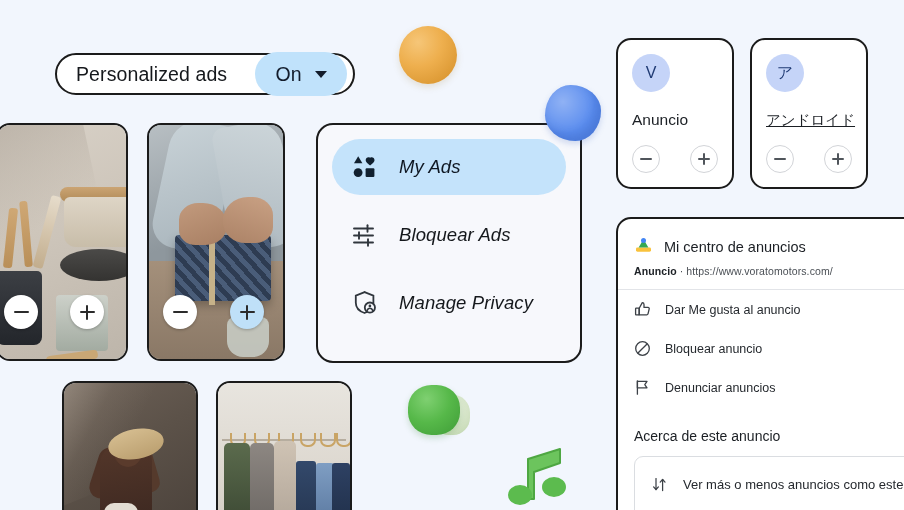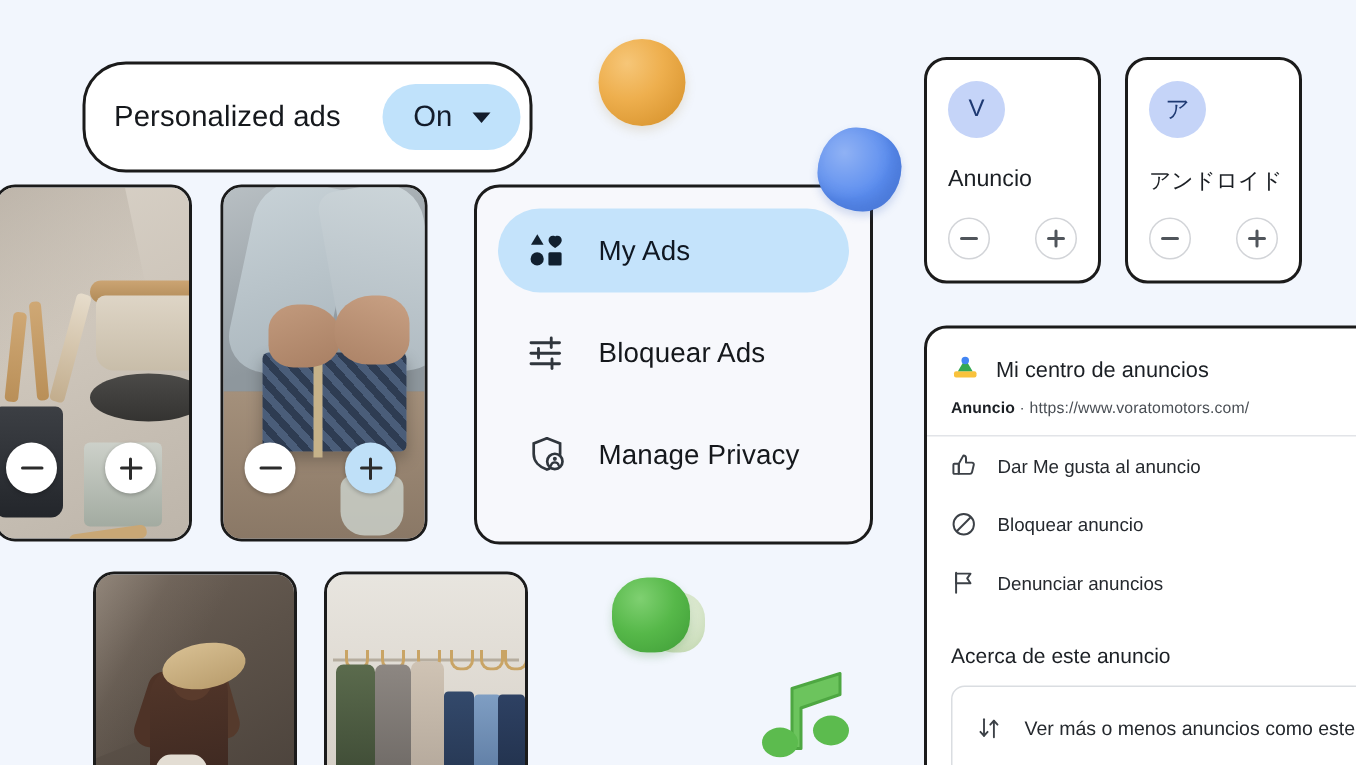--- a/index.html
+++ b/index.html
@@ -6,22 +6,22 @@
   html, body {
     width: 904px; height: 510px;
     overflow: hidden;
     background: #f2f6fd;
     font-family: "Liberation Sans", sans-serif;
   }
   .stage { position: relative; width: 904px; height: 510px; background: #f2f6fd; }
 
   
   .pers-pill {
-    position: absolute; left: 55px; top: 41px;
-    width: 300px; height: 74px;
+    position: absolute; left: 55px; top: 53px;
+    width: 300px; height: 42px;
     background: #ffffff;
     border: 2px solid #1b1b1b;
     border-radius: 29px;
     display: flex; align-items: center;
     padding-left: 19px; padding-right: 6px;
   }
   .pers-label {
     font-size: 19.5px; color: #15181c; letter-spacing: .1px;
     white-space: nowrap;
   }
@@ -195,20 +195,21 @@
   }
 
   
   .menu-card {
     position: absolute; left: 316px; top: 123px;
     width: 266px; height: 240px;
     background: #f7f8fc;
     border: 2px solid #1b1b1b;
     border-radius: 17px;
     padding: 14px 14px 0 14px;
+    font-style: italic;
   }
   .menu-item {
     display: flex; align-items: center;
     height: 56px; padding-left: 19px;
     border-radius: 28px;
     gap: 21px;
   }
   .menu-item.active { background: #c4e3fb; }
   .menu-item .mi-label {
     font-size: 18.5px; color: #15181c; letter-spacing: .1px; white-space: nowrap;
@@ -232,21 +233,21 @@
   .brand-avatar {
     width: 38px; height: 38px; border-radius: 50%;
     background: #c5d4f8;
     display: flex; align-items: center; justify-content: center;
     font-size: 16px; color: #1f3a73;
   }
   .brand-name {
     margin-top: 19px;
     font-size: 15.5px; color: #1b1f24; white-space: nowrap;
   }
-  .brand-name.jp { font-size: 14.5px; }
+  .brand-name.jp { font-size: 14.5px; text-decoration: underline; }
   .brand-actions {
     position: absolute; left: 14px; right: 14px; bottom: 14px;
     display: flex; justify-content: space-between; align-items: center;
   }
   .sm-ctrl {
     width: 28px; height: 28px; border-radius: 50%;
     border: 1px solid #d2d4d8; background: #fff;
     display: flex; align-items: center; justify-content: center;
   }
   .sm-ctrl .glyph { position: relative; width: 12px; height: 12px; }

